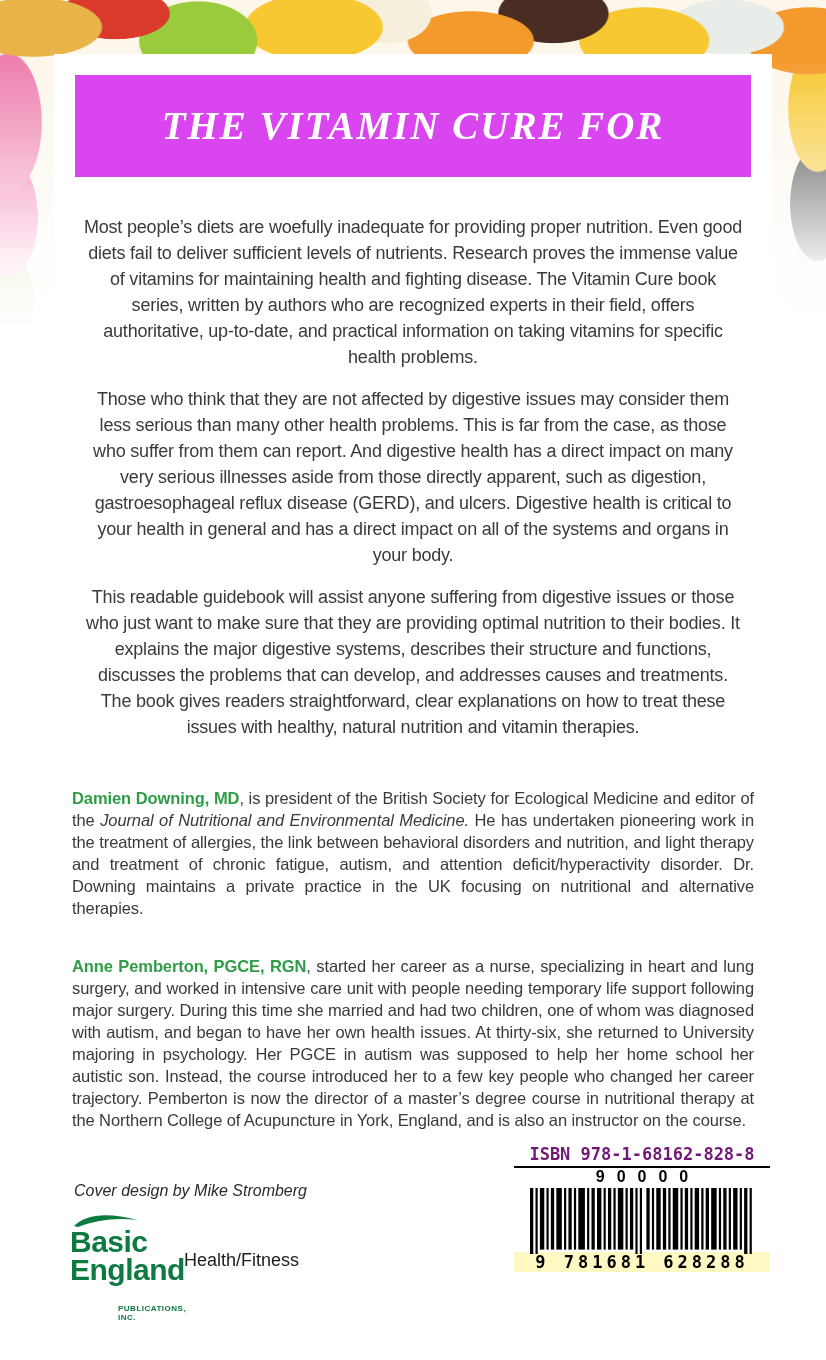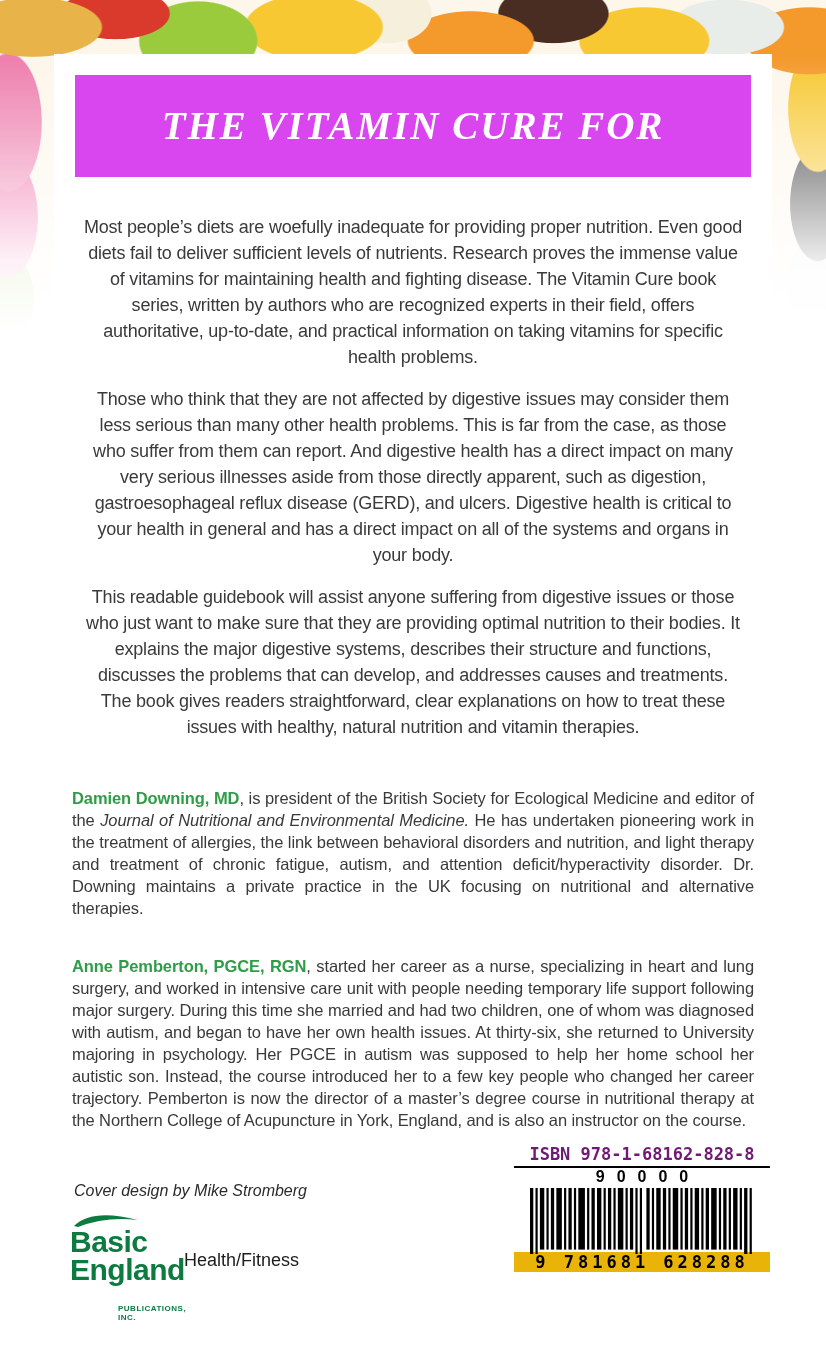--- a/index.html
+++ b/index.html
@@ -82,21 +82,21 @@
     font-size:17px;color:#701a75;letter-spacing:0px;white-space:nowrap;
     border-bottom:2px solid #000;padding-bottom:2px;
   }
   .isbn-price{
     font-family:Liberation Sans, sans-serif;font-weight:700;
     font-size:16px;color:#000;letter-spacing:12px;padding-left:12px;
   }
   .barcode{display:block;margin:2px auto 0 auto;}
   .isbn-number{
     font-family:"DejaVu Sans Mono",monospace;font-weight:700;
-    font-size:17px;color:#000;letter-spacing:4px;background:#eab308;
+    font-size:17px;color:#000;letter-spacing:4px;background:#fef9c3;
     margin-top:-2px;white-space:nowrap;
   }
   
   .logo{
     position:absolute;left:16px;top:1160px;width:120px;text-align:left;
   }
   .logo .leaf{display:block;margin-left:2px;}
   .logo .nm{
     color:#0d7a40;font-weight:700;font-size:30px;line-height:28px;
     letter-spacing:-0.5px;

